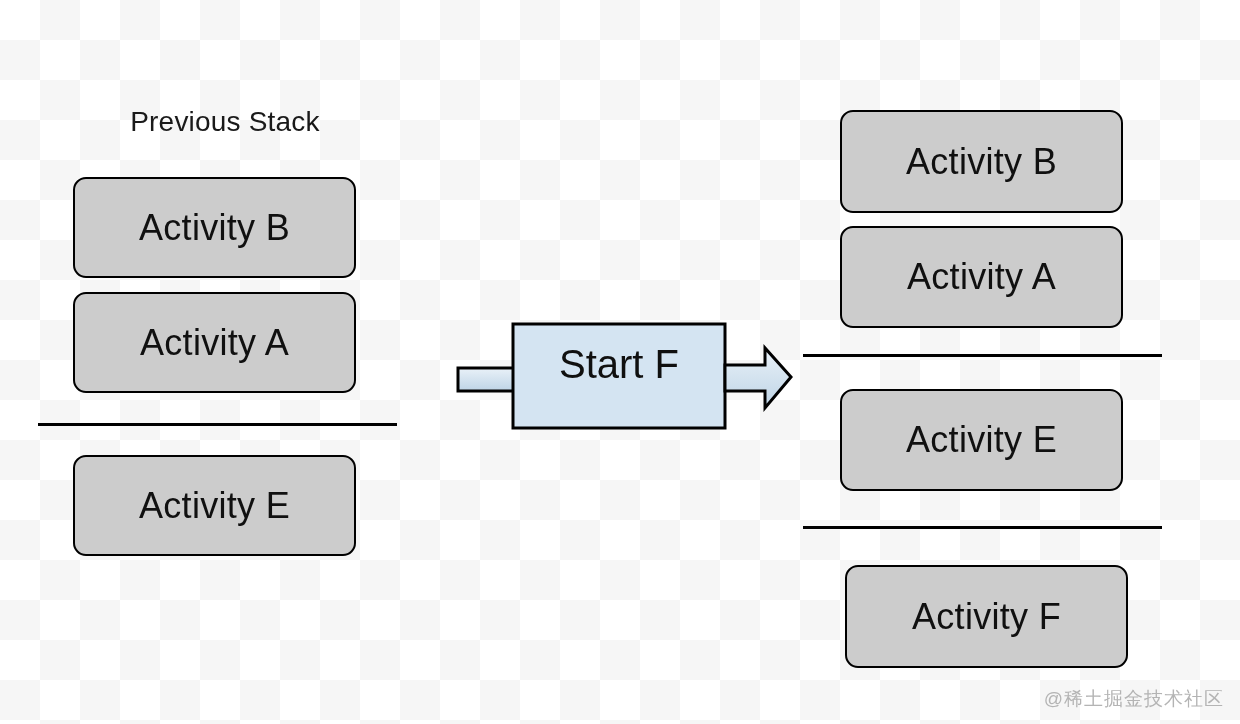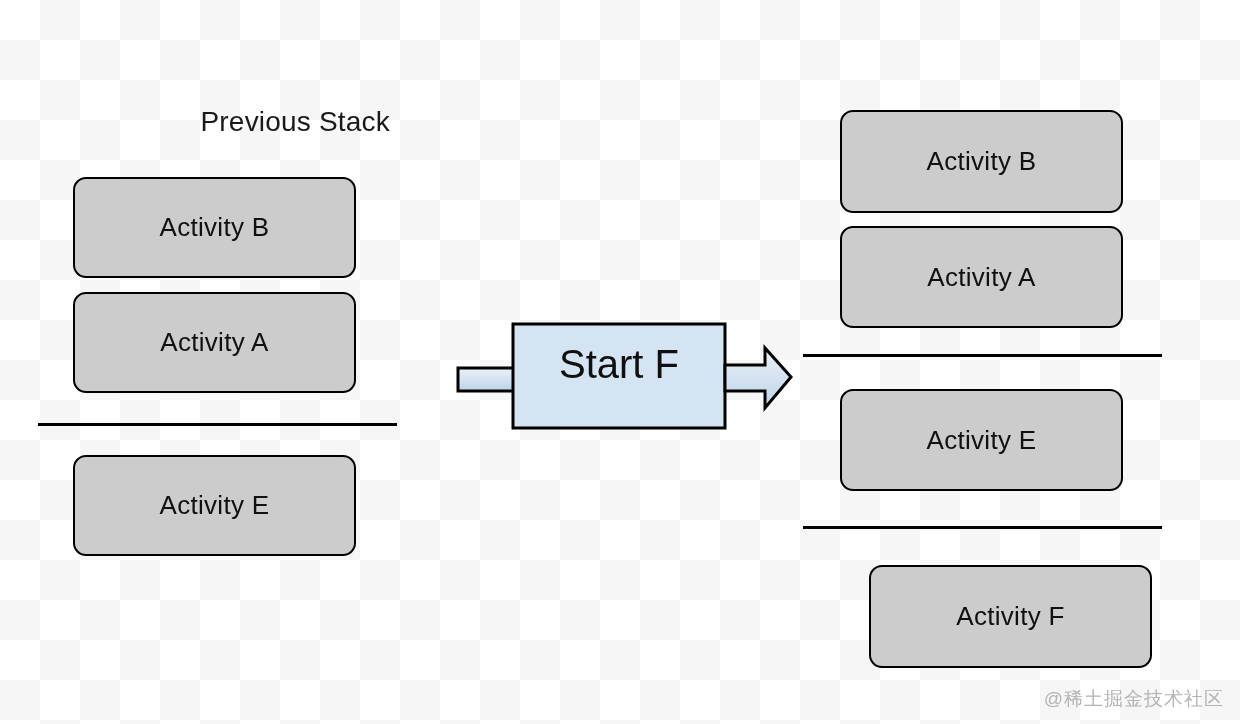--- a/index.html
+++ b/index.html
@@ -28,57 +28,56 @@
     font-size: 28px;
     color: #1a1a1a;
     letter-spacing: 0.2px;
     white-space: nowrap;
     text-align: center;
   }
   #title-previous {
     left: 60px;
     top: 106px;
     width: 330px;
-    text-align: right;
   }
   #title-final {
     left: 815px;
     top: 44px;
     width: 330px;
   }
   .activity-box {
     position: absolute;
     background: #cccccc;
     border: 2px solid #000000;
     border-radius: 13px;
     box-sizing: border-box;
     display: flex;
     align-items: center;
     justify-content: center;
-    font-size: 26px;
+    font-size: 36px;
     color: #101010;
     letter-spacing: 0.3px;
     white-space: nowrap;
   }
   .divider {
     position: absolute;
     height: 0;
     border-top: 3px solid #000000;
   }
   
   #left-box-b { left: 73px;  top: 177px; width: 283px; height: 101px; }
   #left-box-a { left: 73px;  top: 292px; width: 283px; height: 101px; }
   #left-box-e { left: 73px;  top: 455px; width: 283px; height: 101px; }
   #left-divider { left: 38px; top: 423px; width: 359px; }
 
   
   #right-box-b { left: 840px; top: 110px; width: 283px; height: 103px; }
   #right-box-a { left: 840px; top: 226px; width: 283px; height: 102px; }
   #right-box-e { left: 840px; top: 389px; width: 283px; height: 102px; }
-  #right-box-f { left: 845px; top: 565px; width: 283px; height: 103px; margin-left: 24px; }
+  #right-box-f { left: 845px; top: 565px; width: 283px; height: 103px; }
   #right-divider-1 { left: 803px; top: 354px; width: 359px; }
   #right-divider-2 { left: 803px; top: 526px; width: 359px; }
 
   
   #transition-group {
     position: absolute;
     left: 455px;
     top: 318px;
     width: 340px;
     height: 118px;

